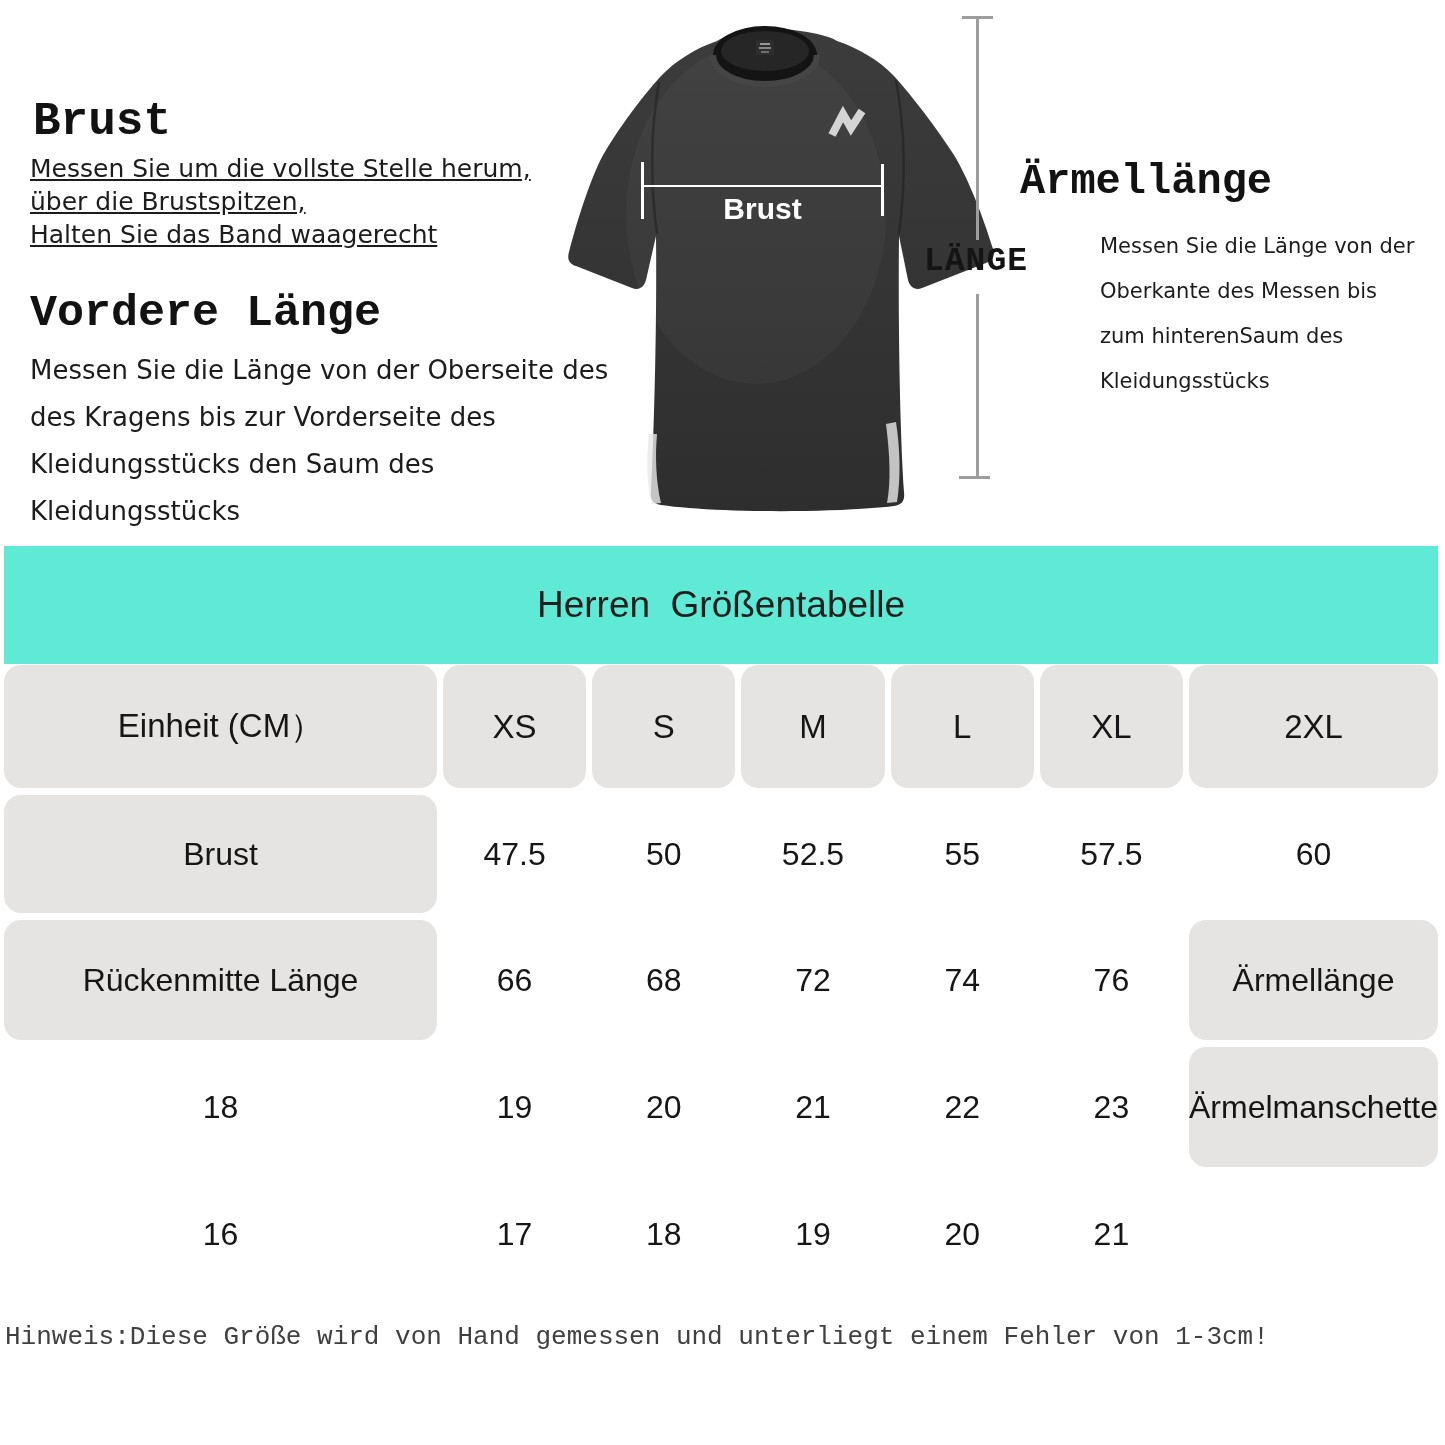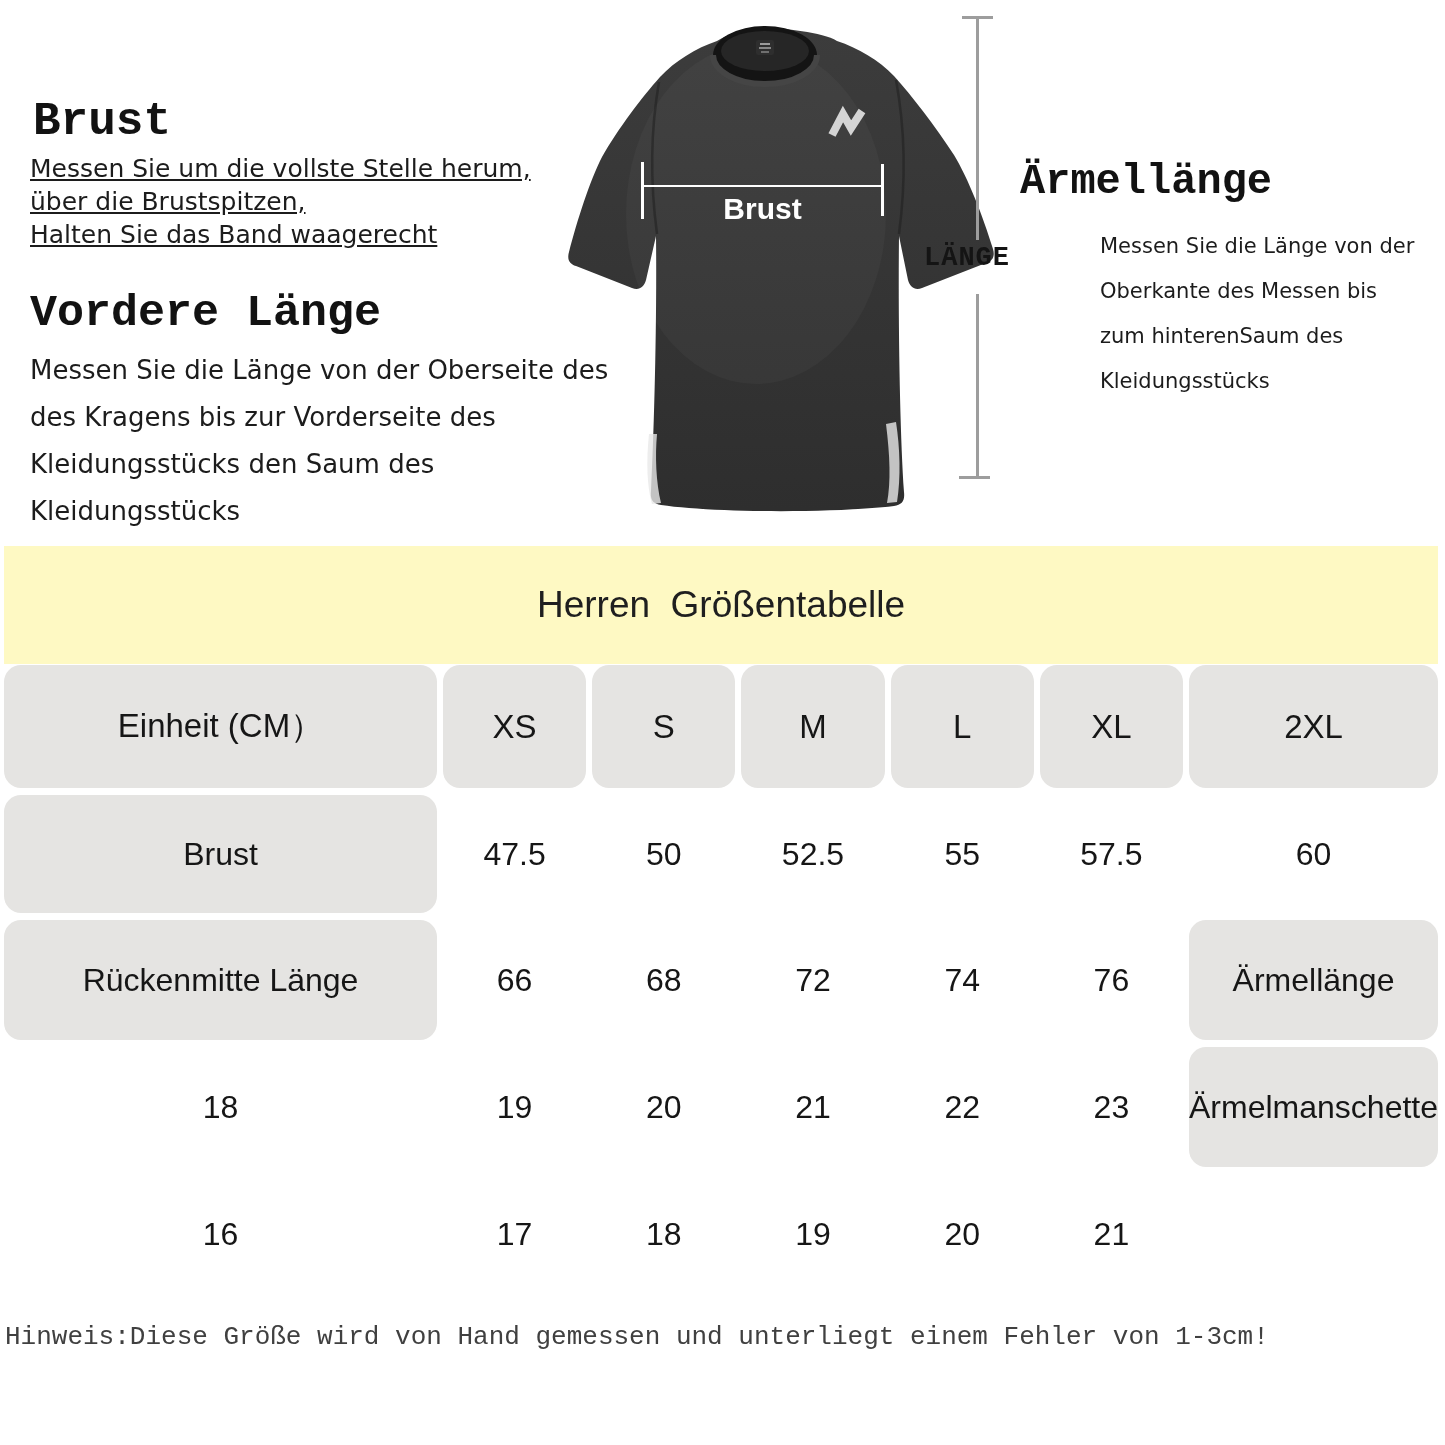--- a/index.html
+++ b/index.html
@@ -26,26 +26,26 @@
   #chest-tick-l{left:641px;top:162px;width:3px;height:57px;}
   #chest-tick-r{left:881px;top:164px;width:3px;height:52px;}
   #chest-label{left:643px;top:192px;width:239px;text-align:center;color:#ffffff;
                font-size:30px;font-weight:bold;}
 
   
   .gline{background:#9d9d9d;}
   #len-cap-top{left:962px;top:16px;width:31px;height:3px;}
   #len-seg1{left:976px;top:18px;width:3px;height:222px;}
   #len-label{left:924px;top:243px;font-family:"Liberation Mono",monospace;font-weight:bold;
-             font-size:27px;letter-spacing:1px;color:#141414;}
+             font-size:33px;letter-spacing:1px;color:#141414;}
   #len-seg2{left:976px;top:294px;width:3px;height:182px;}
   #len-cap-bot{left:959px;top:476px;width:31px;height:3px;}
 
   
-  #table-title{left:4px;top:546px;width:1434px;height:118px;background:#fef9c3;
+  #table-title{left:4px;top:546px;width:1434px;height:118px;background:#5eead4;
                display:flex;align-items:center;justify-content:center;
                font-size:37px;color:#1f1f1f;white-space:pre;}
   #size-table{left:4px;top:665px;width:1434px;display:grid;
               grid-template-columns:433px repeat(6,1fr);
               grid-template-rows:123px 118px 120px 120px 120px;
               column-gap:6px;row-gap:7px;}
   .cell{display:flex;align-items:center;justify-content:center;font-size:32px;color:#161616;border-radius:17px;}
   .gray{background:#e5e4e2;}
   .hdr{font-size:33px;}
 

